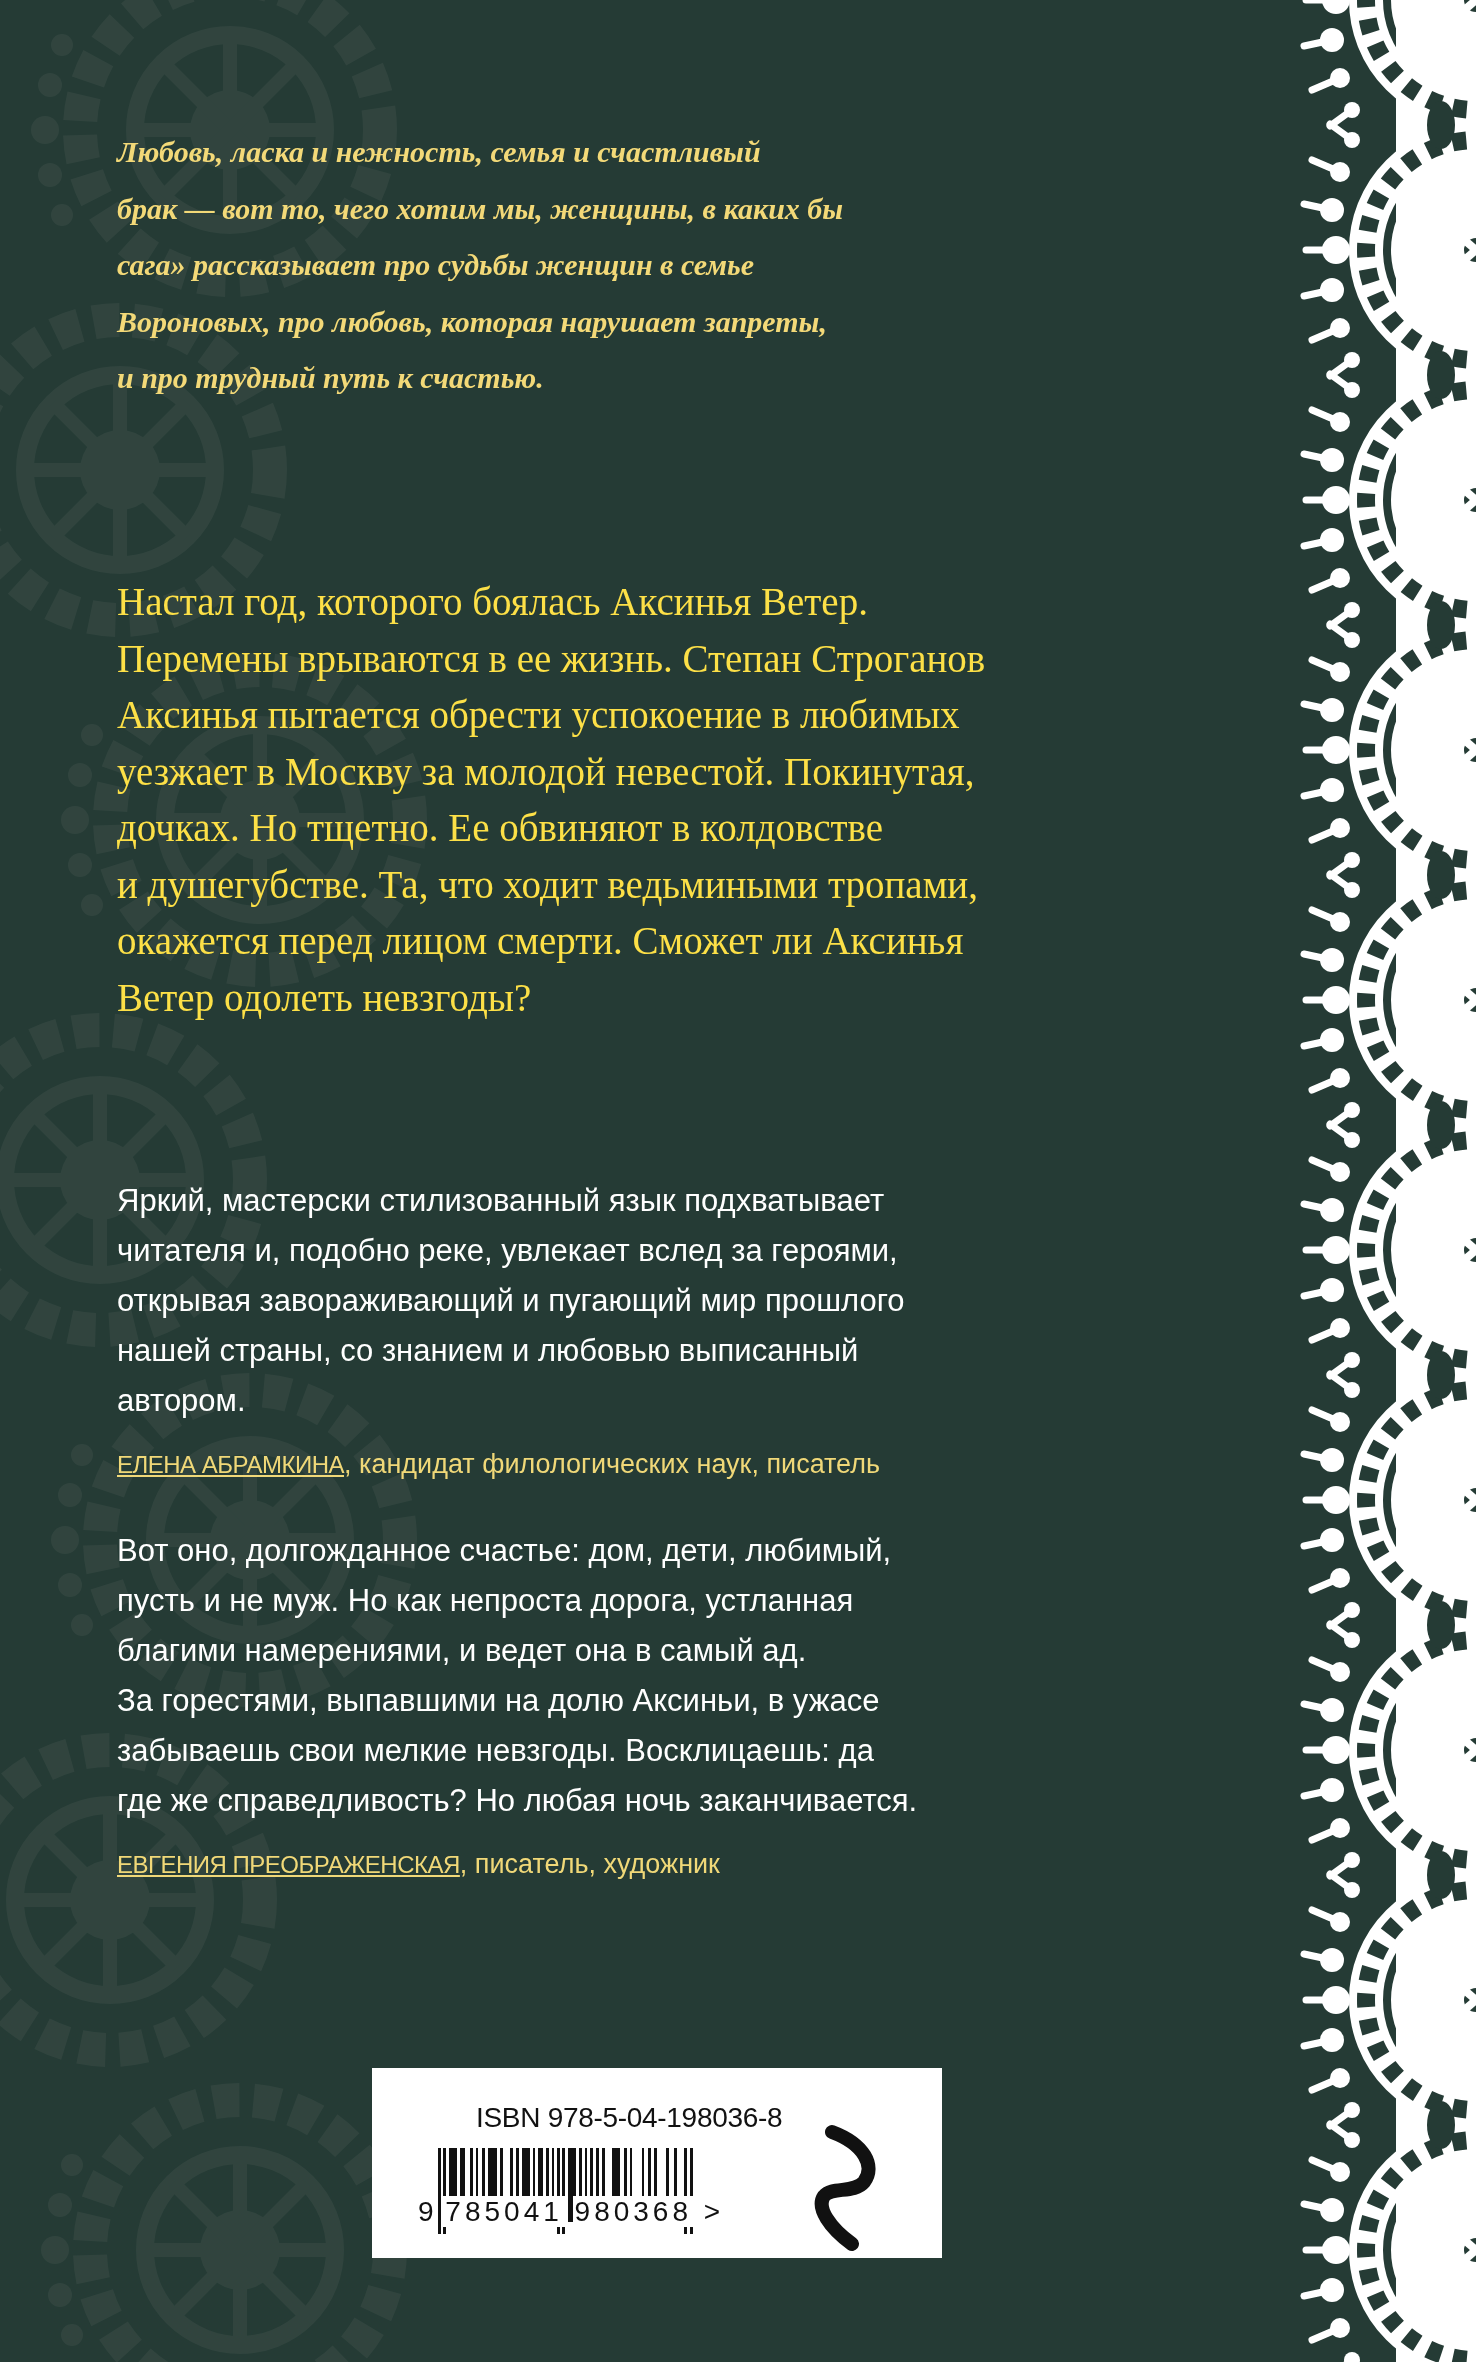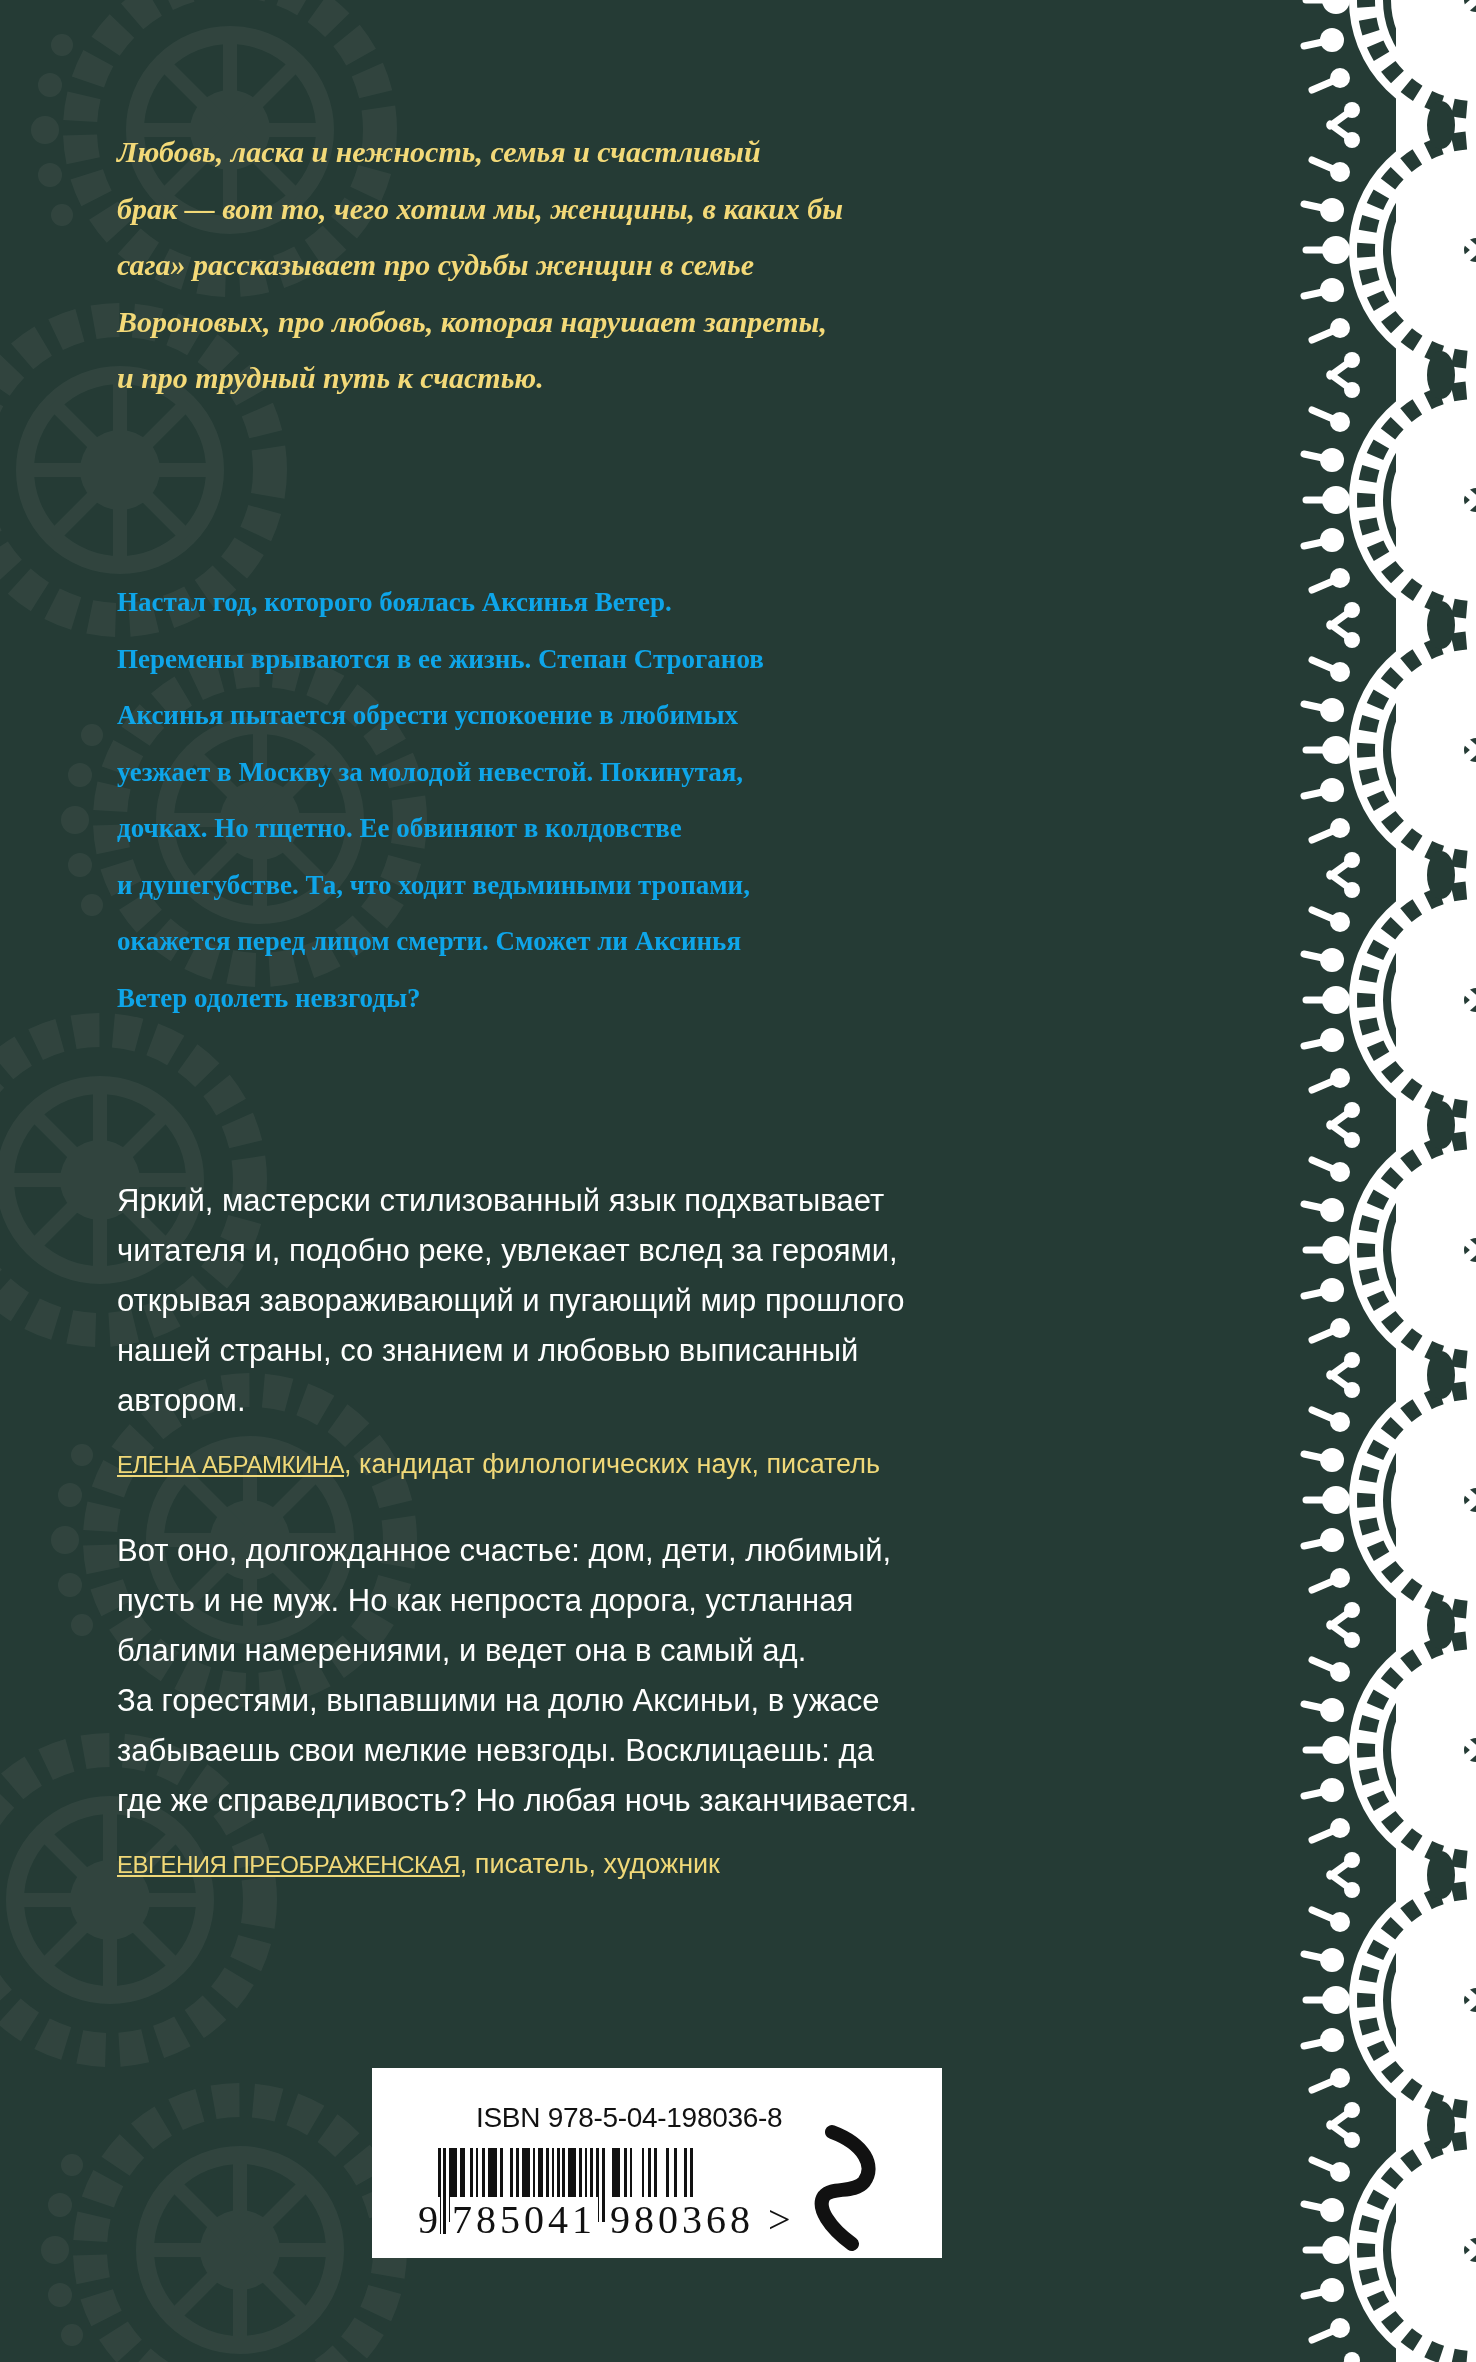--- a/index.html
+++ b/index.html
@@ -23,24 +23,24 @@
     position: absolute; top: 124px; left: 0; width: 1130px;
     color: #f3d978;
     font-family: "Liberation Serif", serif;
     font-weight: bold;
     font-size: 30px;
     line-height: 56.5px;
     font-style: italic;
   }
   .block-synopsis {
     position: absolute; top: 574px; left: 0; width: 1130px;
-    color: #0ea5e9;
+    color: #fde047;
     font-family: "Liberation Serif", serif;
-    font-weight: bold;
-    font-size: 27px;
+    font-weight: normal;
+    font-size: 39px;
     line-height: 56.5px;
   }
   .block-review {
     position: absolute; left: 0; width: 1060px;
     color: #ffffff;
     font-family: "Liberation Sans", sans-serif;
     font-size: 31px;
     line-height: 50px;
   }
   .review-1 { top: 1150px; margin-top: 26px; }
@@ -64,22 +64,22 @@
   .isbn-label {
     position: absolute; left: 64px; top: 34px;
     font-family: "Liberation Sans", sans-serif;
     font-size: 28px; color: #111; letter-spacing: -0.3px; margin-left: 40px;
   }
   .barcode {
     position: absolute; left: 66px; top: 80px; width: 262px; height: 86px;
   }
   .barcode-digits {
     position: absolute; left: 44px; top: 128px;
-    font-family: Liberation Serif, serif;
-    font-size: 40px; color: #111;
+    font-family: Liberation Sans, sans-serif;
+    font-size: 28px; color: #111;
     background: transparent;
     text-align: right;
   }
   .barcode-digits span { background: #fff; padding: 0 2px; }
   .logo {
     position: absolute; left: 430px; top: 56px; width: 80px; height: 130px;
   }
 </style>
 </head>
 <body>

